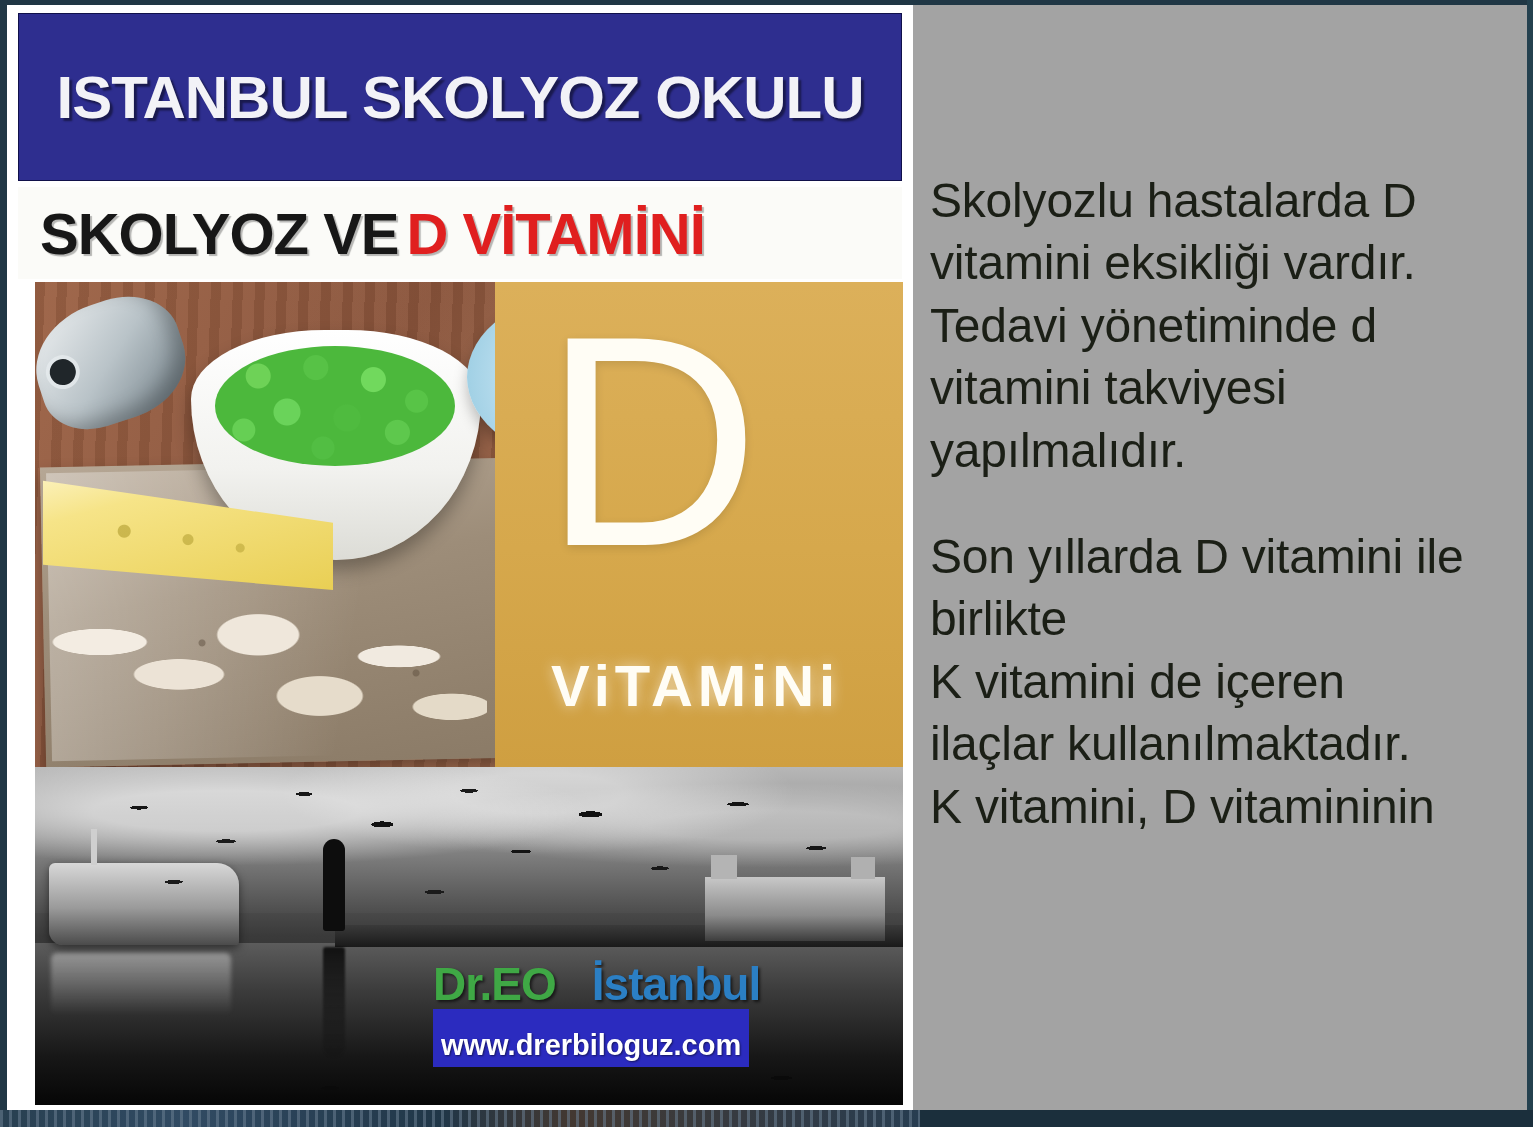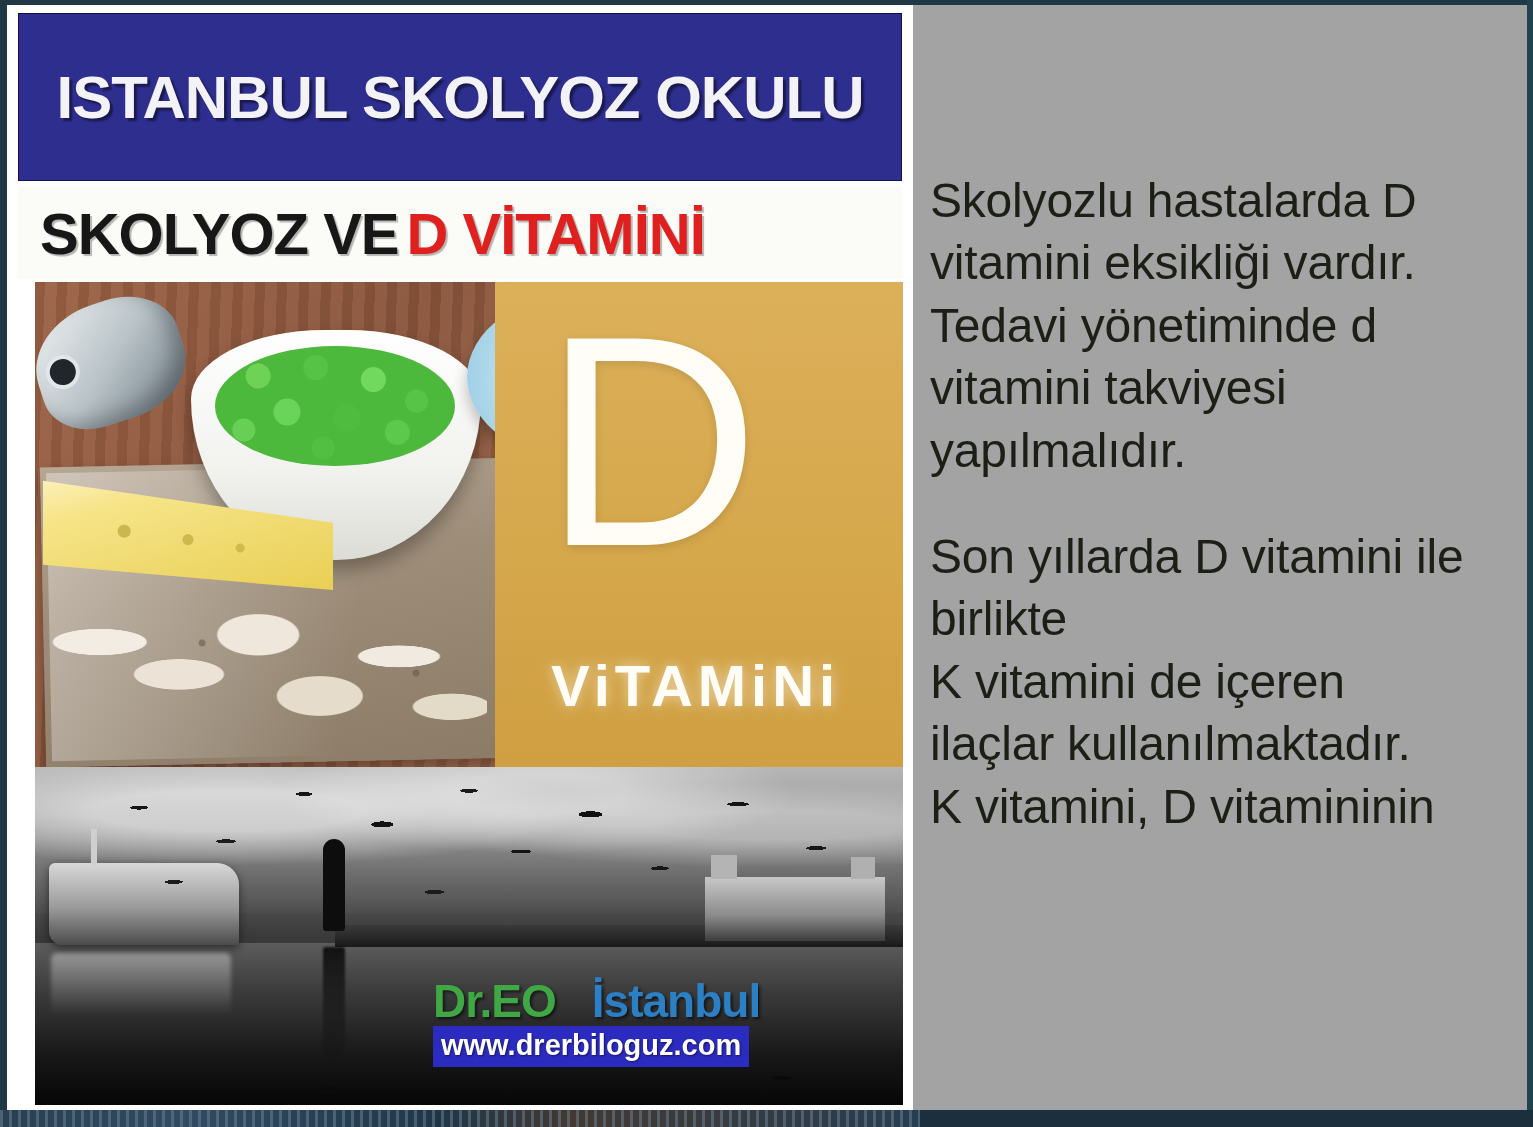--- a/index.html
+++ b/index.html
@@ -304,21 +304,21 @@
     white-space: nowrap; line-height: 1;
     text-shadow: 2px 2px 3px rgba(0,0,0,.6);
   }
   .logo-green { color:#3fa845; }
   .logo-blue  { color:#2b7fc4;margin-left:36px; }
   #logo-url {
     margin-top: 2px;
     background:#2b2bbf;
     color:#ffffff;
     font-size: 29px; font-weight: bold;
-    padding: 3px 8px 5px 8px;
+    padding: 20px 8px 5px 8px;
     white-space: nowrap;
     display:inline-block;
     text-shadow: 1px 1px 2px rgba(0,0,0,.5);
   }
 
   
   #text-panel {
     position:absolute; left:930px; top:170px; width:580px;
     z-index: 10;
   }

